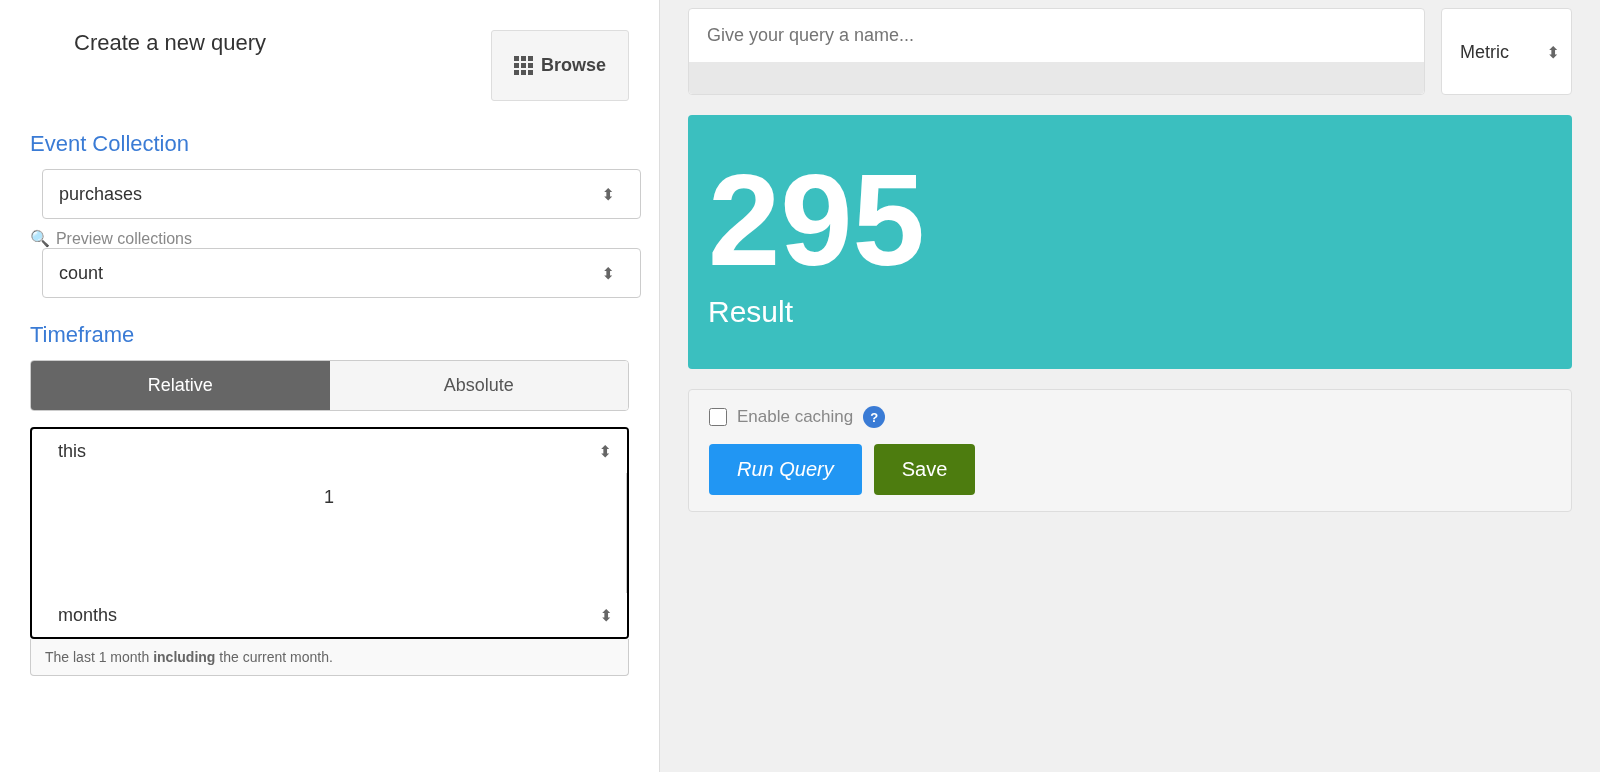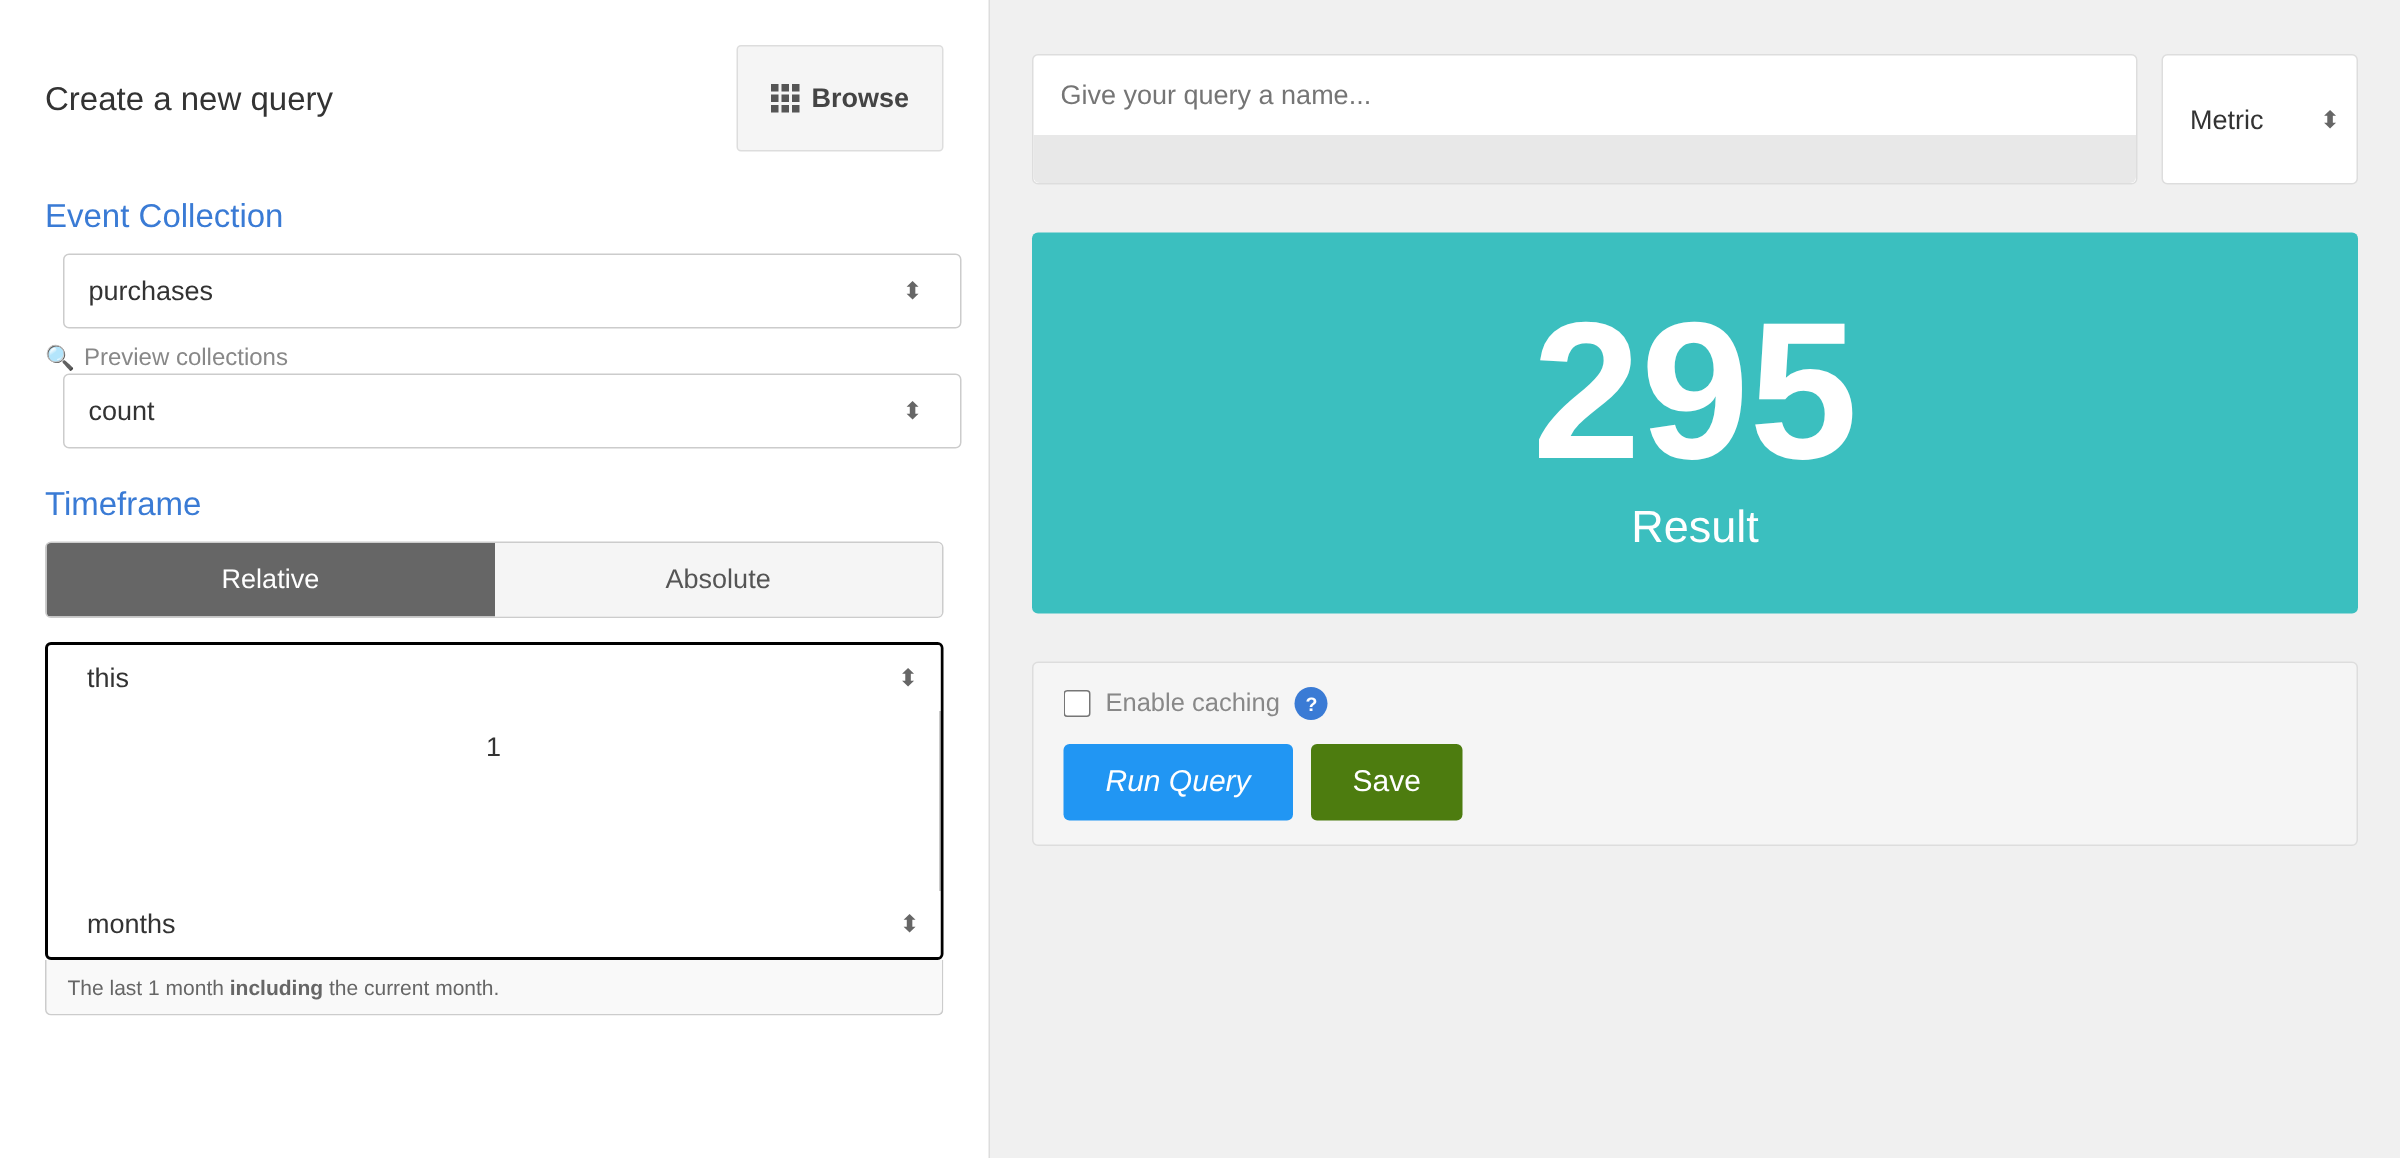--- a/index.html
+++ b/index.html
@@ -14,23 +14,23 @@
     
     .left-panel {
       width: 660px;
       background: #fff;
       padding: 30px 30px;
       border-right: 1px solid #ddd;
     }
 
     .left-header {
       display: flex;
-      align-items: center;
       justify-content: space-between;
       margin-bottom: 30px;
+      margin-left: 44px;
     }
 
     .create-title {
       font-size: 22px;
       color: #333;
       font-weight: 400;
     }
 
     .browse-btn {
       display: flex;
@@ -165,24 +165,24 @@
       color: #666;
       border-radius: 0 0 4px 4px;
     }
 
     .timeframe-hint strong { font-weight: 700; }
 
     
     .right-panel {
       flex: 1;
       background: #f0f0f0;
-      padding: 36px 28px;
+      padding: 8px 28px;
       display: flex;
       flex-direction: column;
-      gap: 12px;
+      gap: 0;
     }
 
     .query-header {
       display: flex;
       gap: 16px;
       margin-bottom: 20px;
       align-items: stretch;
     }
 
     .query-name-input {
@@ -234,21 +234,21 @@
       pointer-events: none;
       color: #666;
     }
 
     
     .result-display {
       background: #3bbfbf;
       border-radius: 4px;
       display: flex;
       flex-direction: column;
-      align-items: center;
+      align-items: flex-start;
       justify-content: center;
       padding: 40px 20px;
       margin-bottom: 20px;
     }
 
     .result-number {
       font-size: 130px;
       font-weight: 700;
       color: #fff;
       line-height: 1;

